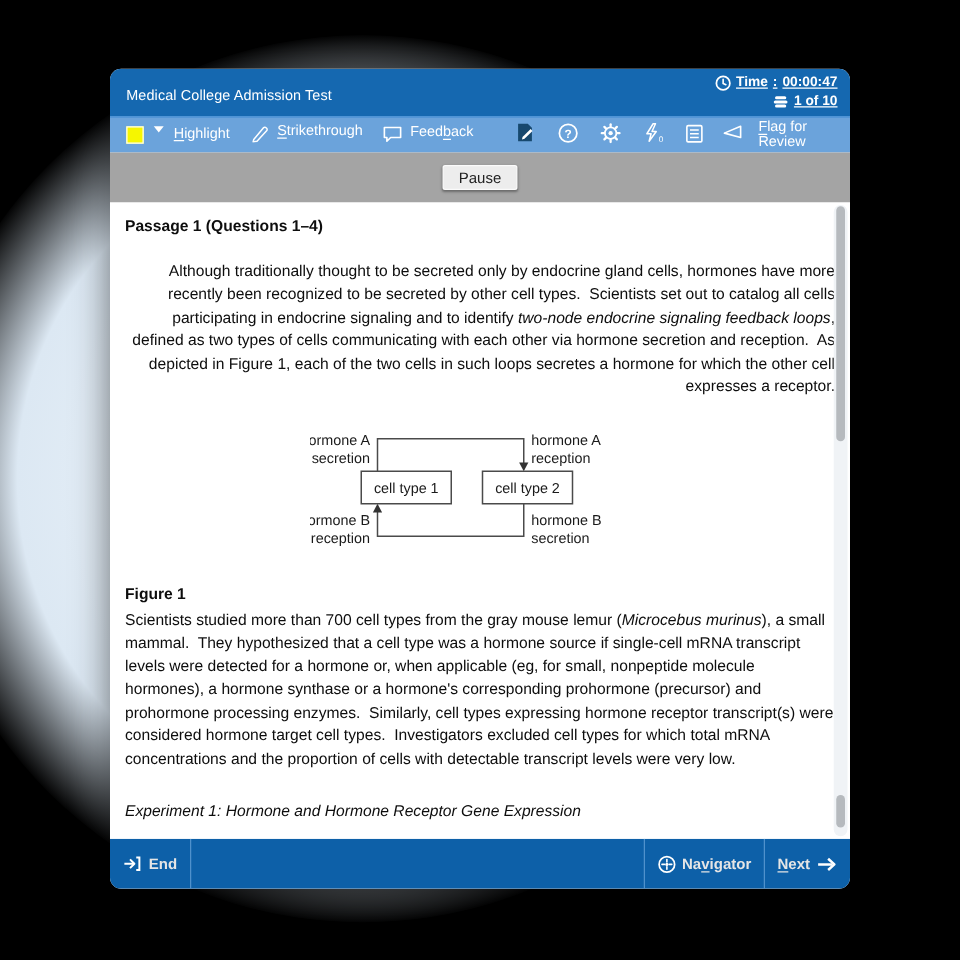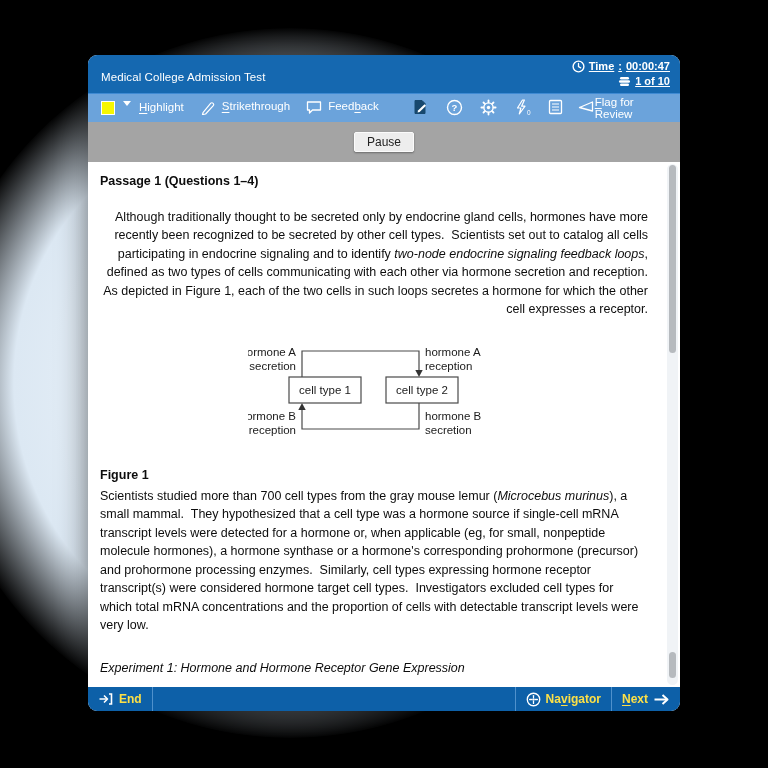--- a/index.html
+++ b/index.html
@@ -30,50 +30,50 @@
              display:flex; align-items:center; justify-content:space-between;
              color:#fff; font-size:11.5px; padding:0 10px 0 13px; }
   .tb-left, .tb-right { display:flex; align-items:center; }
   .tb-btn { display:flex; align-items:flex-start; gap:6px; cursor:pointer; }
   .tb-left .tb-btn { margin-right:16px; }
   .swatch { width:14px; height:14px; background:#f6f600; border:1px solid #fdfdfd; }
   .caret { width:0; height:0; border-left:4px solid transparent; border-right:4px solid transparent;
            border-top:5px solid #ffffff; margin:0 2px; }
   .key { text-decoration:underline; text-underline-offset:2px; }
   .icon-btn { margin-left:17px; display:flex; align-items:center; cursor:pointer; }
-  .flag-btn { margin-left:14px; display:flex; align-items:center; gap:0; cursor:pointer; }
+  .flag-btn { margin-left:14px; display:flex; align-items:center; gap:12px; cursor:pointer; }
 
   
   .pause-strip { height:40px; background:#a4a4a4; flex:0 0 auto;
                  display:flex; align-items:center; justify-content:center; }
   .pause-btn { font-family:"Liberation Sans", sans-serif; font-size:12px; color:#222;
                background:#ededed; border:1px solid #fbfbfb; box-shadow:0 1px 2px rgba(0,0,0,.35);
                padding:2px 12px; border-radius:2px; cursor:pointer; line-height:14px; }
 
   
   .content { position:relative; flex:1 1 auto; background:#fff; overflow:hidden;
-             padding:10px 32px 0 12px; color:#0d0d0d; font-size:12.5px; line-height:18.5px; }
+             padding:10px 12px 0 12px; color:#0d0d0d; font-size:12.5px; line-height:18.5px; }
   .content p { white-space:pre-wrap; }
   .passage-heading { font-size:12.5px; font-weight:700; margin-bottom:17px; }
   .fig-caption { font-weight:700; margin:22px 0 2px 0; }
   .para { margin-bottom:14px; }
   .p1 { margin-bottom:0;text-align:right; }
   .exp-heading { font-style:italic; margin:24px 0 14px 0; }
   .figure-wrap { margin:24px 0 0 148px; }
   .figure-wrap text { font-family:"Liberation Sans", sans-serif; font-size:11.5px; fill:#1a1a1a; }
 
   .scrollbar { position:absolute; right:2px; top:2px; bottom:2px; width:11px;
                background:#f0f3f6; border-radius:6px; }
   .scroll-thumb { position:absolute; left:2px; top:1px; width:7px; height:188px;
                   background:#b6babe; border-radius:4px; }
   .scroll-nub { position:absolute; left:2px; bottom:7px; width:7px; height:26px;
                 background:#b6babe; border-radius:4px; }
 
   
-  .footer { height:24px; background:#0d60a8; flex:0 0 auto; color:#fde047;
+  .footer { height:40px; background:#0d60a8; flex:0 0 auto; color:#e5e5e5;
             display:flex; align-items:stretch; justify-content:space-between;
             font-size:12px; font-weight:700; }
   .f-group { display:flex; align-items:stretch; }
   .f-btn { display:flex; align-items:center; gap:5px; padding:0 10px; cursor:pointer;
            border-right:1px solid #4f91cc; }
   .f-right .f-btn { border-right:none; border-left:1px solid #4f91cc; }
   .f-btn svg { display:block; }
 </style>
 </head>
 <body>

